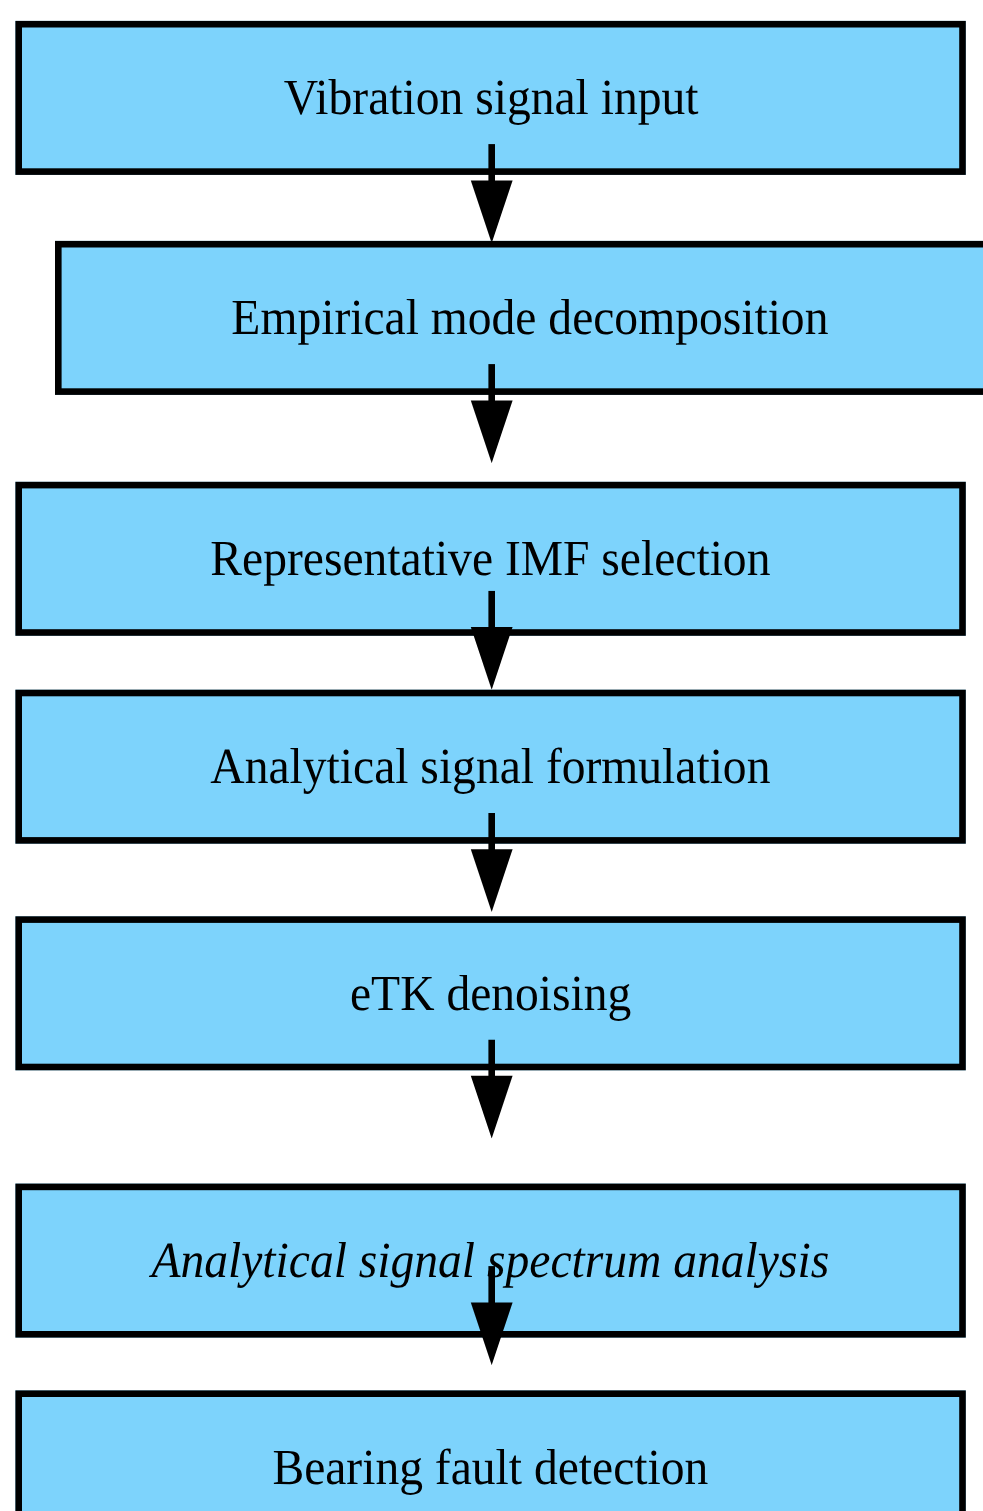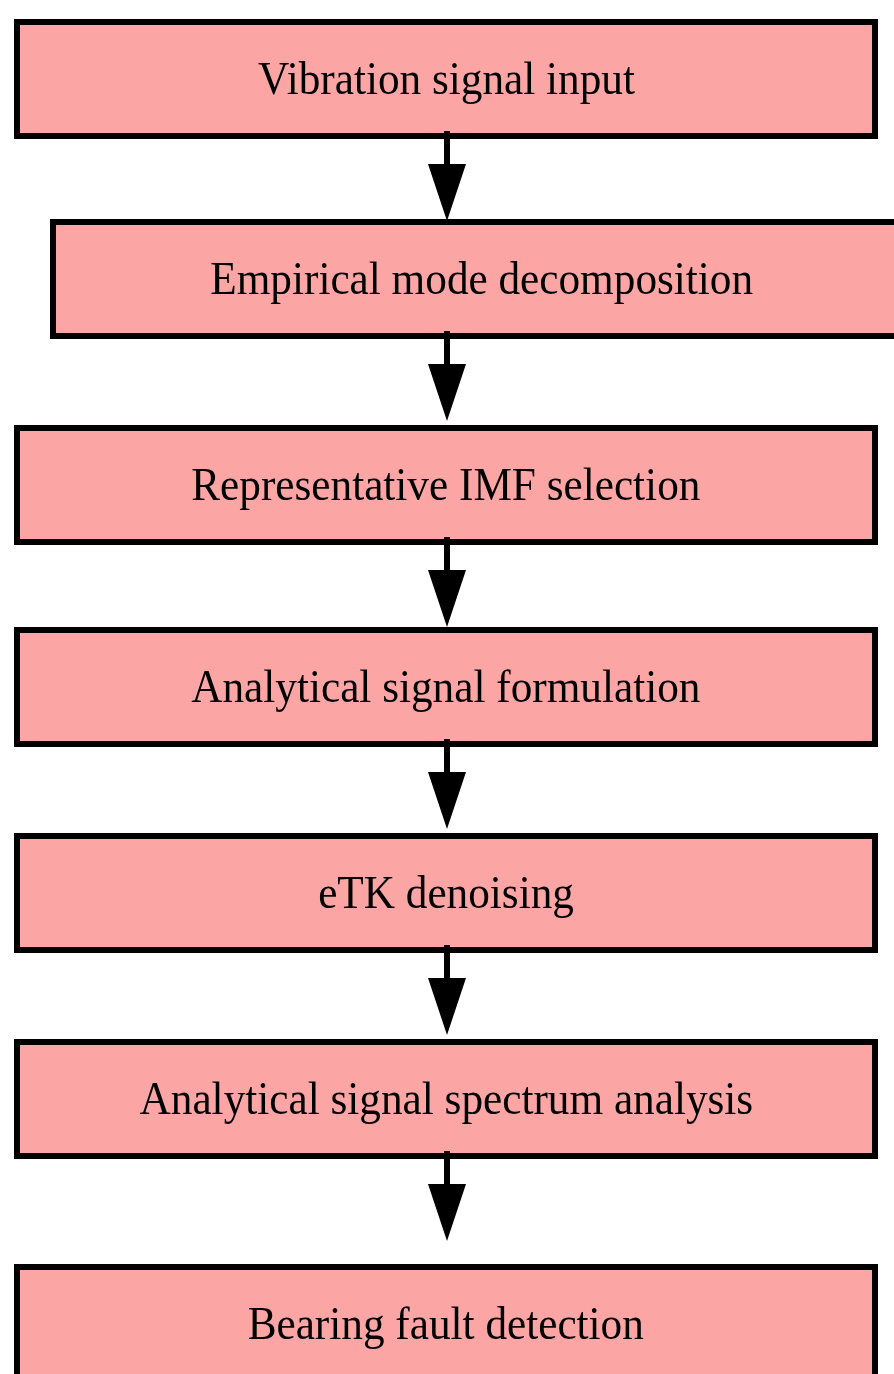--- a/index.html
+++ b/index.html
@@ -14,24 +14,24 @@
     position: relative;
     width: 894px;
     height: 1374px;
     background: #ffffff;
     overflow: hidden;
   }
   .node {
     position: absolute;
     left: 14px;
     width: 864px;
-    height: 120px;
+    height: 140px;
     box-sizing: border-box;
     border: 6px solid #000000;
-    background: #fca5a5;
+    background: #7dd3fc;
     display: flex;
     align-items: center;
     justify-content: center;
   }
   .node-label {
     font-family: "Liberation Serif", serif;
     font-size: 46px;
     line-height: 1;
     color: #000000;
     letter-spacing: 0px;
@@ -46,24 +46,24 @@
     left: 427px;
   }
   .connector svg {
     display: block;
     width: 40px;
     height: 90px;
   }
   
   .n0 { top: 19px; }
   .n1 { top: 219px; margin-left: 36px; }
-  .n2 { top: 425px; }
+  .n2 { top: 438px; }
   .n3 { top: 627px; }
   .n4 { top: 833px; text-align: right; }
-  .n5 { top: 1039px; }
+  .n5 { top: 1076px; font-style: italic; }
   .n6 { top: 1264px; }
   
   .c0 { top: 131px; }
   .c1 { top: 331px; }
   .c2 { top: 537px; }
   .c3 { top: 739px; }
   .c4 { top: 945px; }
   .c5 { top: 1151px; }
 </style>
 </head>

